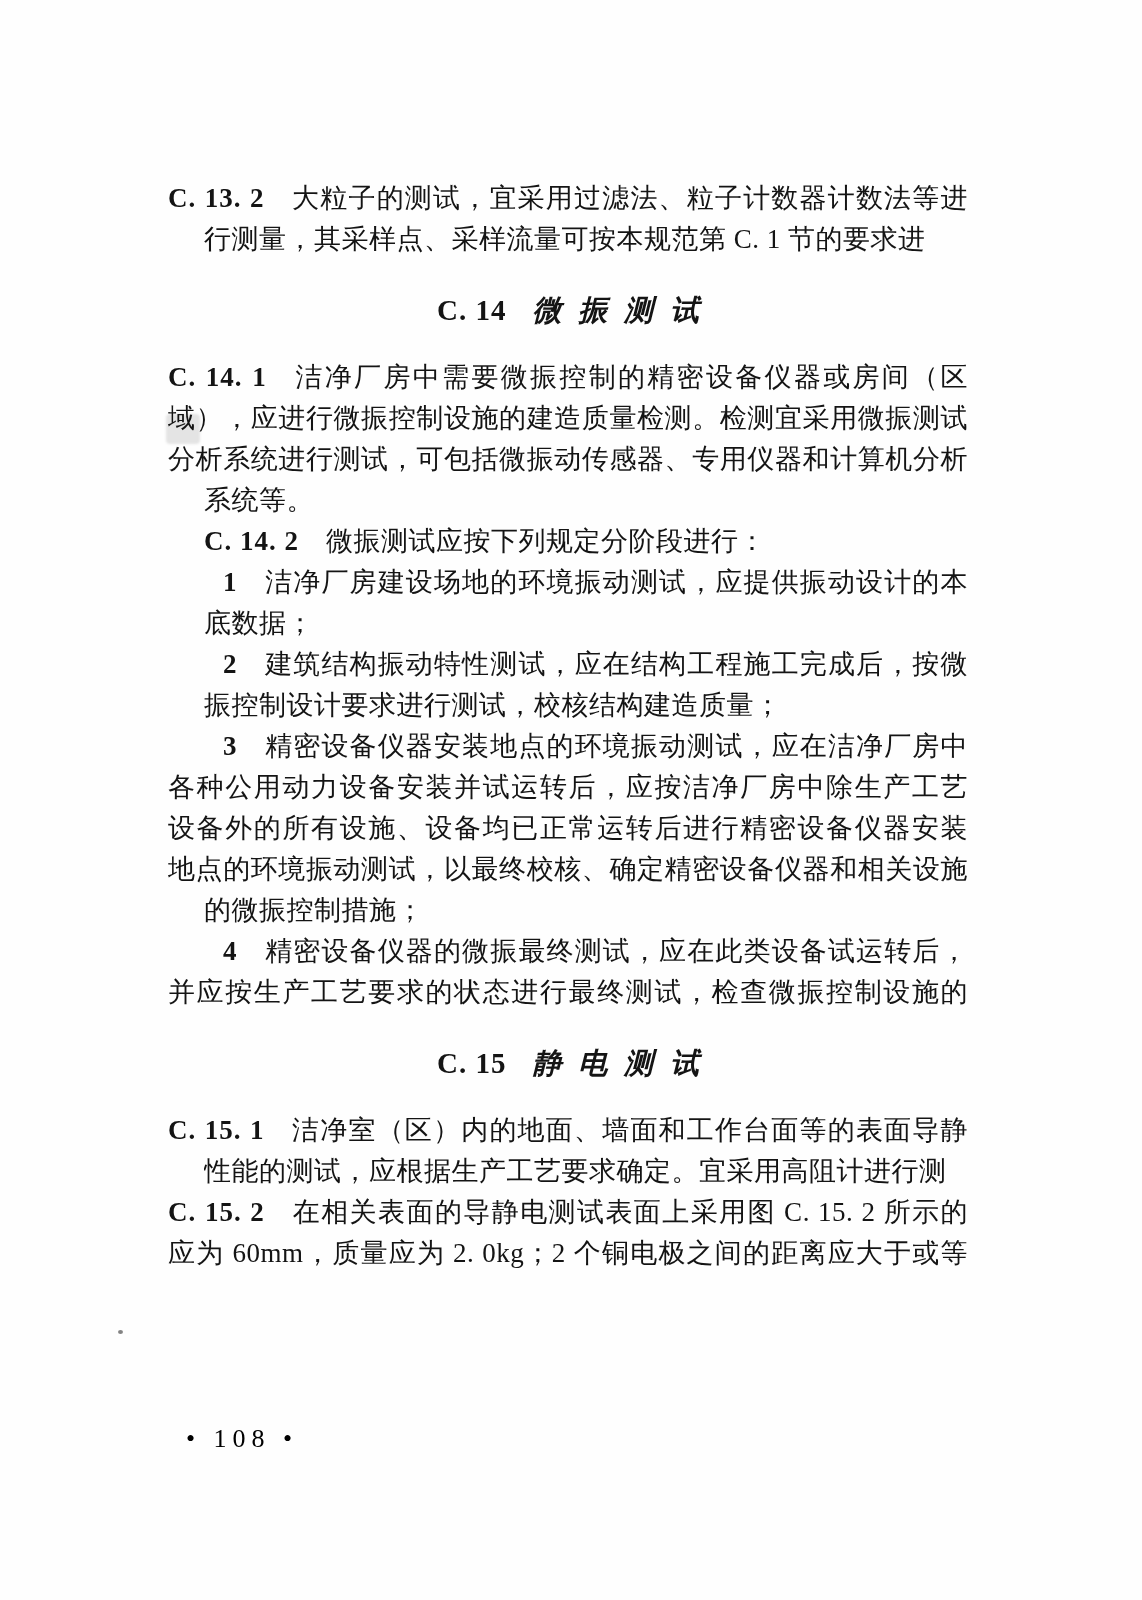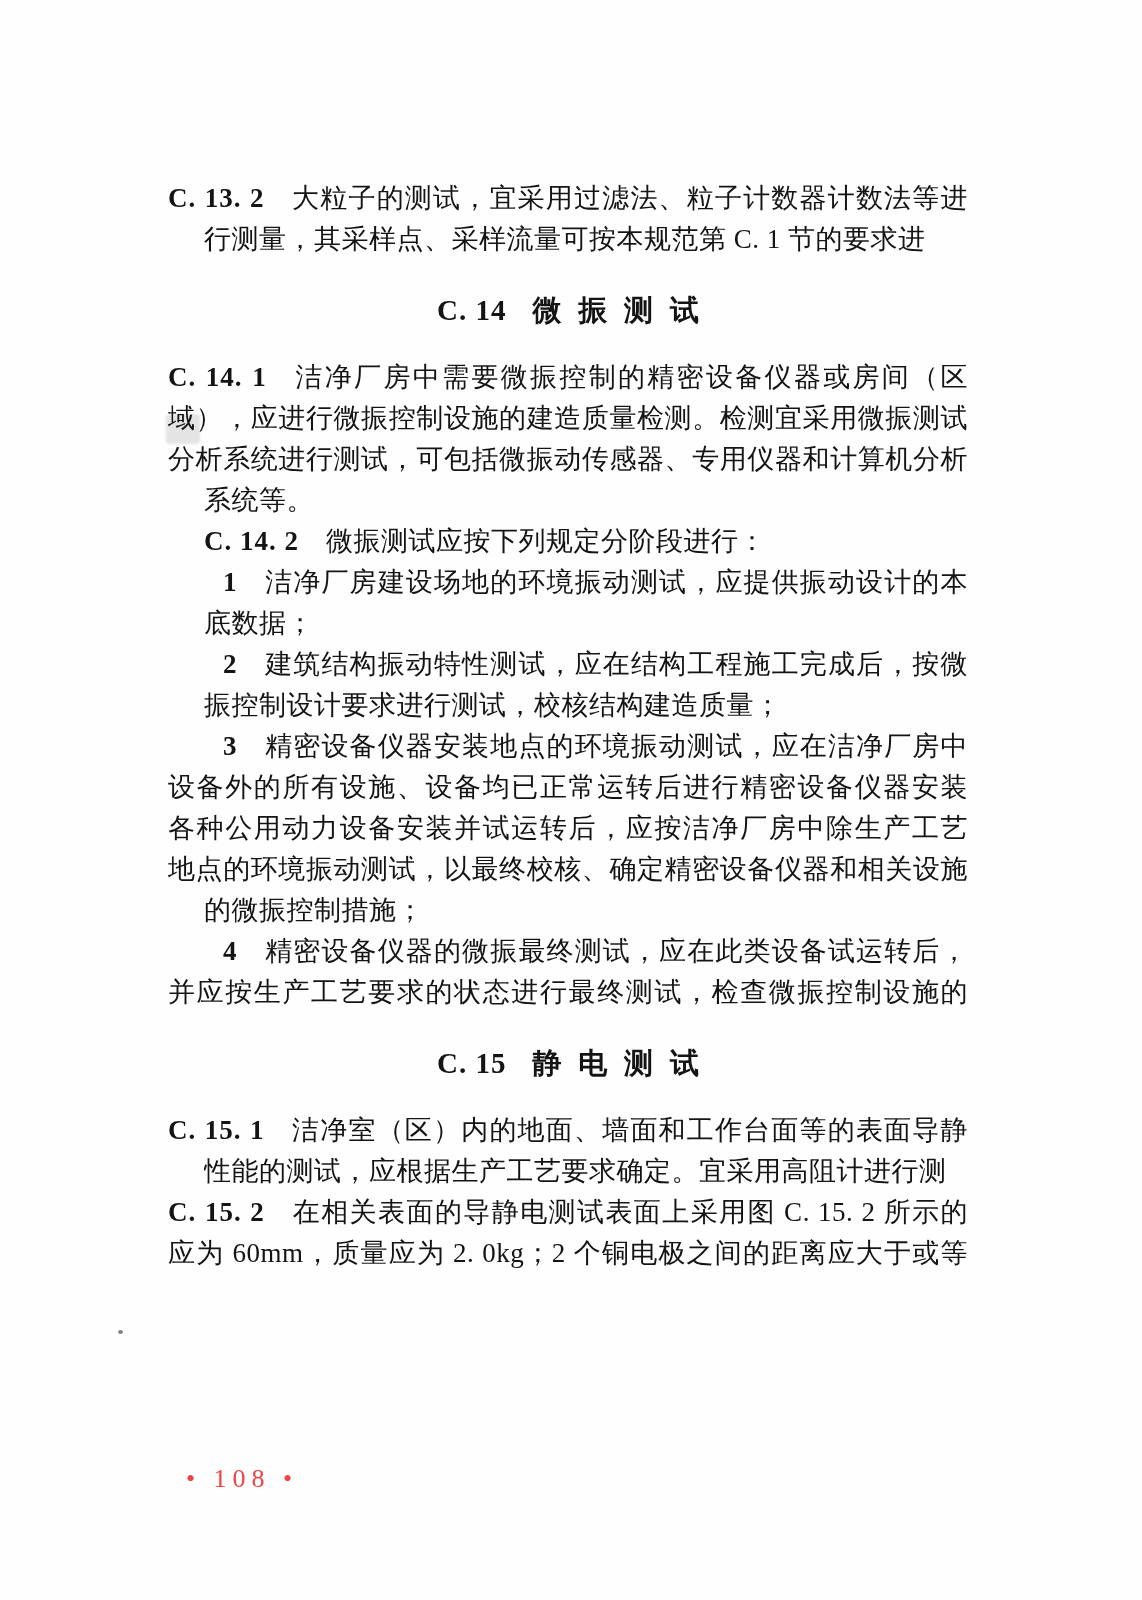--- a/index.html
+++ b/index.html
@@ -48,28 +48,27 @@
   .heading {
     font-size: 29px;
     line-height: 41px;
     height: 41px;
     font-weight: bold;
     text-align: center;
     margin-top: 30px;
     margin-bottom: 26px;
   }
   .hnum { margin-right: 26px; letter-spacing: 1px; }
-  .htitle { letter-spacing: 0.58em; margin-right: -0.58em; }
+  .htitle { letter-spacing: 0.58em; margin-right: -0.58em; font-style: italic; }
   .footer {
     position: absolute;
     left: 186px; top: 1424px;
     font-size: 26px;
     letter-spacing: 6px;
-    color: #ef4444;
-    margin-top: 40px;
+    color: #000000;
   }
   .artifact-dot {
     position: absolute;
     left: 118px; top: 1330px;
     width: 5px; height: 4px;
     background: #5a5a5a;
     border-radius: 50%;
     opacity: 0.75;
   }
   .smudge {
@@ -104,22 +103,22 @@
       <div class="block item">
         <div class="line indent"><span class="seg label">1</span><span class="seg">洁净厂房建设场地的环境振动测试，应提供振动设计的本</span></div>
         <div class="line end"><span class="seg">底数据；</span></div>
       </div>
       <div class="block item">
         <div class="line indent"><span class="seg label">2</span><span class="seg">建筑结构振动特性测试，应在结构工程施工完成后，按微</span></div>
         <div class="line end"><span class="seg">振控制设计要求进行测试，校核结构建造质量；</span></div>
       </div>
       <div class="block item">
         <div class="line indent"><span class="seg label">3</span><span class="seg">精密设备仪器安装地点的环境振动测试，应在洁净厂房中</span></div>
+        <div class="line"><span class="seg">各种公用动力设备安装并试运转后，应按洁净厂房中除生产工艺</span></div>
         <div class="line"><span class="seg">设备外的所有设施、设备均已正常运转后进行精密设备仪器安装</span></div>
-        <div class="line"><span class="seg">各种公用动力设备安装并试运转后，应按洁净厂房中除生产工艺</span></div>
         <div class="line"><span class="seg">地点的环境振动测试，以最终校核、确定精密设备仪器和相关设施</span></div>
         <div class="line end"><span class="seg">的微振控制措施；</span></div>
       </div>
       <div class="block item">
         <div class="line indent"><span class="seg label">4</span><span class="seg">精密设备仪器的微振最终测试，应在此类设备试运转后，</span></div>
         <div class="line"><span class="seg">并应按生产工艺要求的状态进行最终测试，检查微振控制设施的</span></div>
       </div>
       <div class="heading"><span class="hnum">C. 15</span><span class="htitle">静电测试</span></div>
       <div class="block para">
         <div class="line"><span class="seg label">C. 15. 1</span><span class="seg">洁净室（区）内的地面、墙面和工作台面等的表面导静电</span></div>

